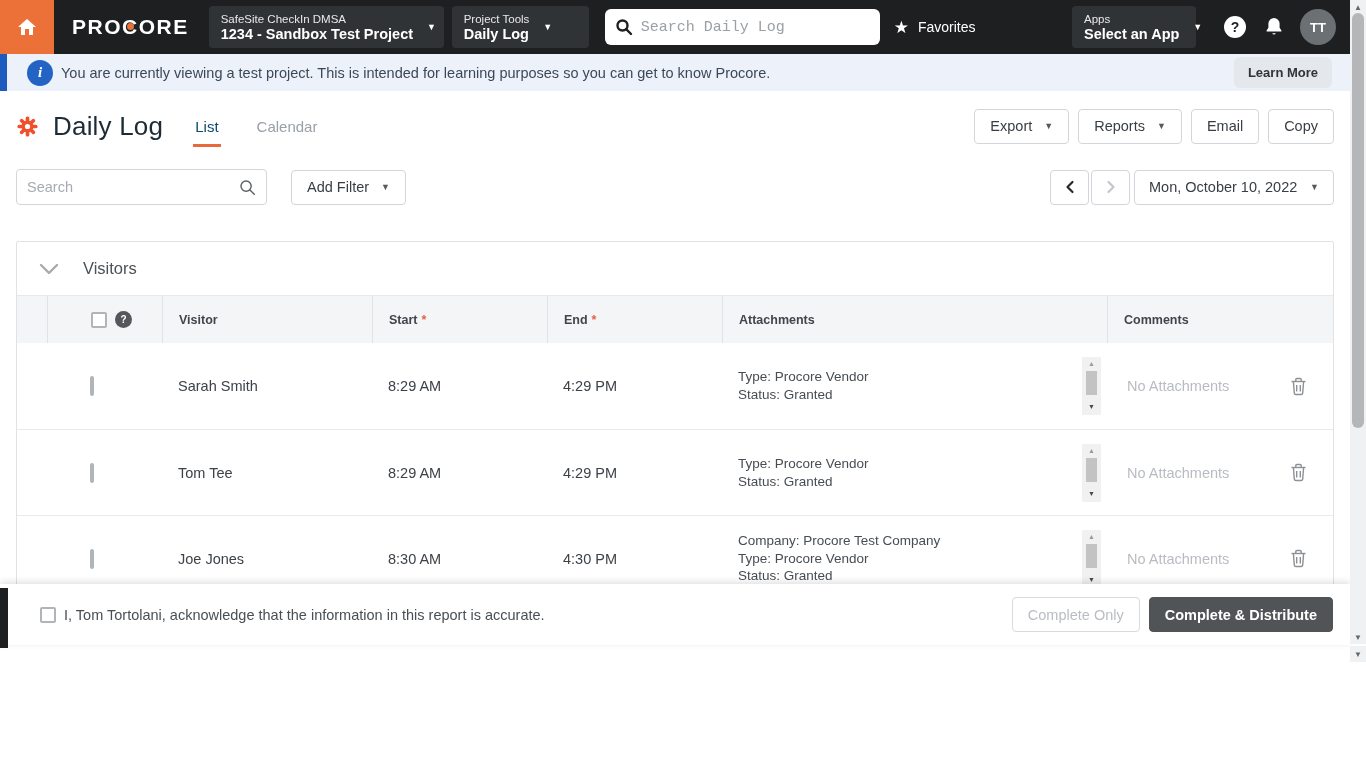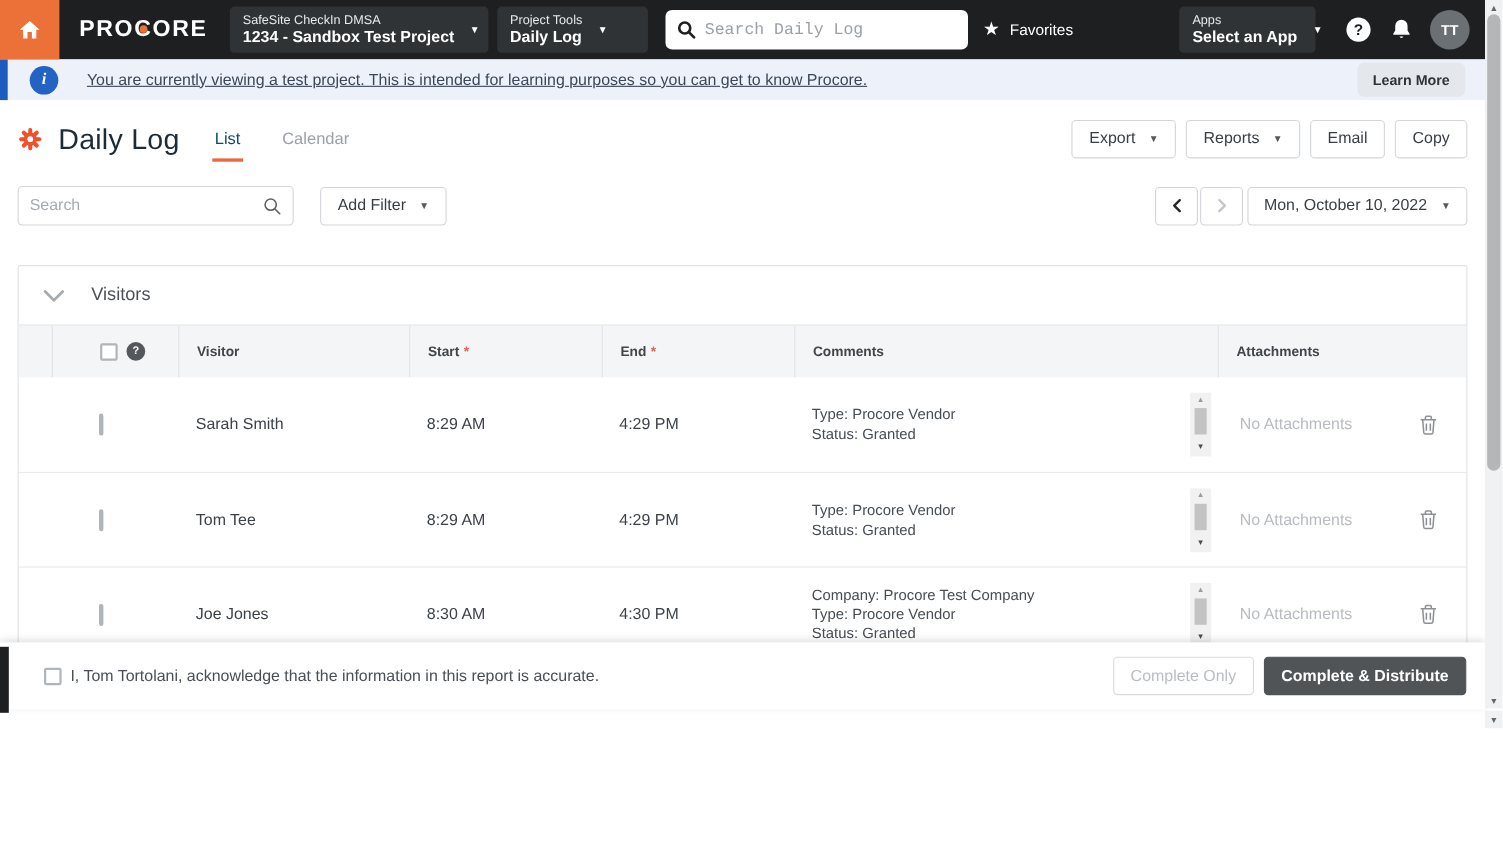--- a/index.html
+++ b/index.html
@@ -26,21 +26,21 @@
   .favorites { display:flex; align-items:center; margin-left:14px; color:#fff; font-size:14px; cursor:pointer; }
   .fav-star { color:#fff; font-size:17px; margin-right:9px; }
   .apps-select { width:124px; margin-left:auto; }
   .help-circle { width:22px; height:22px; border-radius:50%; background:#fff; color:#1d1f21; font-size:14px; font-weight:bold; display:flex; align-items:center; justify-content:center; margin-left:20px; cursor:pointer; }
   .bell { margin-left:18px; cursor:pointer; display:flex; }
   .avatar { width:36px; height:36px; border-radius:50%; background:#6b7075; color:#fff; font-size:13px; font-weight:bold; display:flex; align-items:center; justify-content:center; margin:0 14px 0 16px; cursor:pointer; }
 
   
   .banner { width:1350px; height:37px; background:#edf2fa; border-left:7px solid #1d5bbf; display:flex; align-items:center; }
   .info-circle { width:26px; height:26px; border-radius:50%; background:#2263c3; color:#fff; font-size:15px; font-weight:bold; font-family:"Liberation Serif","DejaVu Serif",serif; font-style:italic; display:flex; align-items:center; justify-content:center; margin-left:20px; flex:0 0 auto; }
-  .banner-text { color:#3c4858; font-size:14.5px; margin-left:26px;text-decoration:underline; }
+  .banner-text { color:#3c4858; font-size:14.5px; margin-left:8px; }
   .learn-more { margin-left:auto; margin-right:18px; background:#e4e7ec; border:none; border-radius:6px; padding:8px 14px; font-size:13px; color:#2f3437; font-family:inherit; cursor:pointer; font-weight:bold; }
 
   
   .content { width:1350px; padding:0 16px; }
   .toolbar { margin-top:14px; height:42px; display:flex; align-items:center; }
   .tool-gear { display:flex; margin-right:14px; }
   .page-title { font-size:26px; color:#1d2b36; font-weight:500; letter-spacing:0.2px; }
   .tabs { display:flex; margin-left:30px; align-self:flex-end; }
   .tab { font-size:15px; padding:0 2px 9px 2px; margin-right:34px; cursor:pointer; border-bottom:3px solid transparent; }
   .tab.active { color:#0c4a6e; border-bottom-color:#e8693c;text-align:center; }
@@ -264,24 +264,24 @@
           </div>
         <div class="th">
             <span>Start</span>
             <span class="req">*</span>
           </div>
         <div class="th">
             <span>End</span>
             <span class="req">*</span>
           </div>
         <div class="th">
-            <span>Comments</span>
+            <span>Attachments</span>
           </div>
         <div class="th">
-            <span>Attachments</span>
+            <span>Comments</span>
           </div>
       </div>
 
       <div>
   <div class="trow">
     <div></div>
     <div class="td td-check">
       <span class="checkbox"></span>
     </div>
     <div class="td">Sarah Smith</div>

